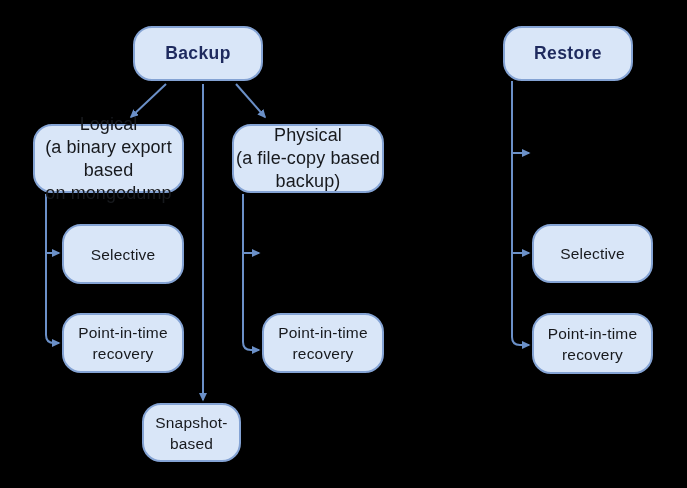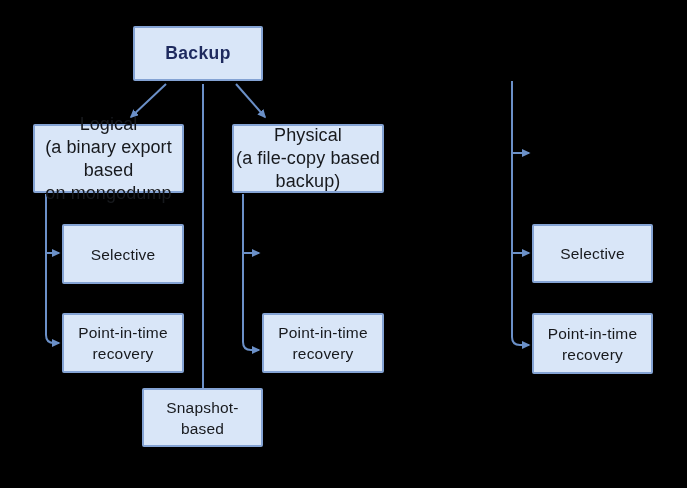--- a/index.html
+++ b/index.html
@@ -19,21 +19,21 @@
     overflow:hidden;
   }
   .edges{position:absolute;left:0;top:0;}
   .edge{stroke:var(--arrow);stroke-width:2;fill:none;}
   .edge-head{fill:var(--arrow);}
   .node{
     position:absolute;
     box-sizing:border-box;
     background:var(--box-fill);
     border:2px solid var(--box-border);
-    border-radius:2px;
+    border-radius:19px;
     display:flex;align-items:center;justify-content:center;
     text-align:center;
     color:var(--text-color);
     font-size:15.5px;
     font-weight:500;
     line-height:21px;
     white-space:pre-line;
     letter-spacing:.2px;
   }
   .node.root{
@@ -50,21 +50,21 @@
   }
   
   .n-backup     {left:133px;top:26px; width:130px;height:55px;}
   .n-restore    {left:503px;top:26px; width:130px;height:55px;}
   .n-logical    {left:33px; top:124px;width:151px;height:69px;}
   .n-physical   {left:232px;top:124px;width:152px;height:69px;text-align:center;}
   .n-selective-l{left:62px; top:224px;width:122px;height:60px;}
   .n-pitr-l     {left:62px; top:313px;width:122px;height:60px;}
   .n-incremental{left:262px;top:223px;width:122px;height:60px;}
   .n-pitr-m     {left:262px;top:313px;width:122px;height:60px;}
-  .n-snapshot   {left:142px;top:388px;width:121px;height:59px;}
+  .n-snapshot   {left:142px;top:403px;width:99px;height:59px;}
   .n-full       {left:532px;top:124px;width:121px;height:59px;}
   .n-selective-r{left:532px;top:224px;width:121px;height:59px;}
   .n-pitr-r     {left:532px;top:313px;width:121px;height:61px;}
 </style>
 </head>
 <body>
 
 <div class="canvas">
 
   <svg class="edges" width="687" height="488" viewBox="0 0 687 488" aria-hidden="true">
@@ -83,20 +83,21 @@
 
     <path class="edge" d="M243,194 L243,342 Q243,350 251,350 L259,350" marker-end="url(#ah)"></path>
     <path class="edge" d="M243,253 L259,253" marker-end="url(#ah)"></path>
 
     <path class="edge" d="M512,81 L512,337 Q512,345 520,345 L529,345" marker-end="url(#ah)"></path>
     <path class="edge" d="M512,153 L529,153" marker-end="url(#ah)"></path>
     <path class="edge" d="M512,253 L529,253" marker-end="url(#ah)"></path>
   </svg>
 
   <div class="node root n-backup">Backup</div>
+  <div class="node root n-restore">Restore</div>
 
   <div class="node desc n-logical">Logical
 (a binary export based
 on mongodump</div>
   <div class="node desc n-physical">Physical
 (a file-copy based
 backup)</div>
 
   <div class="node n-selective-l">Selective</div>
   <div class="node n-pitr-l">Point-in-time

